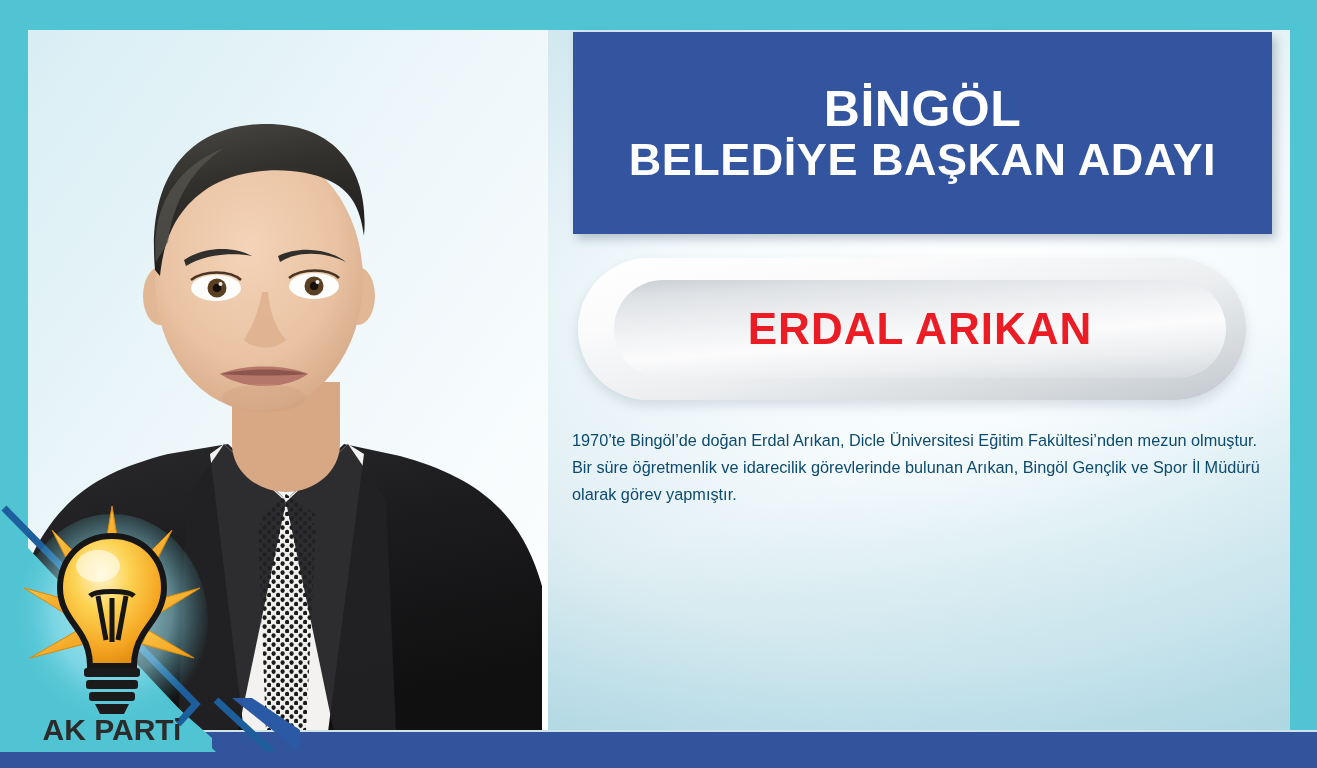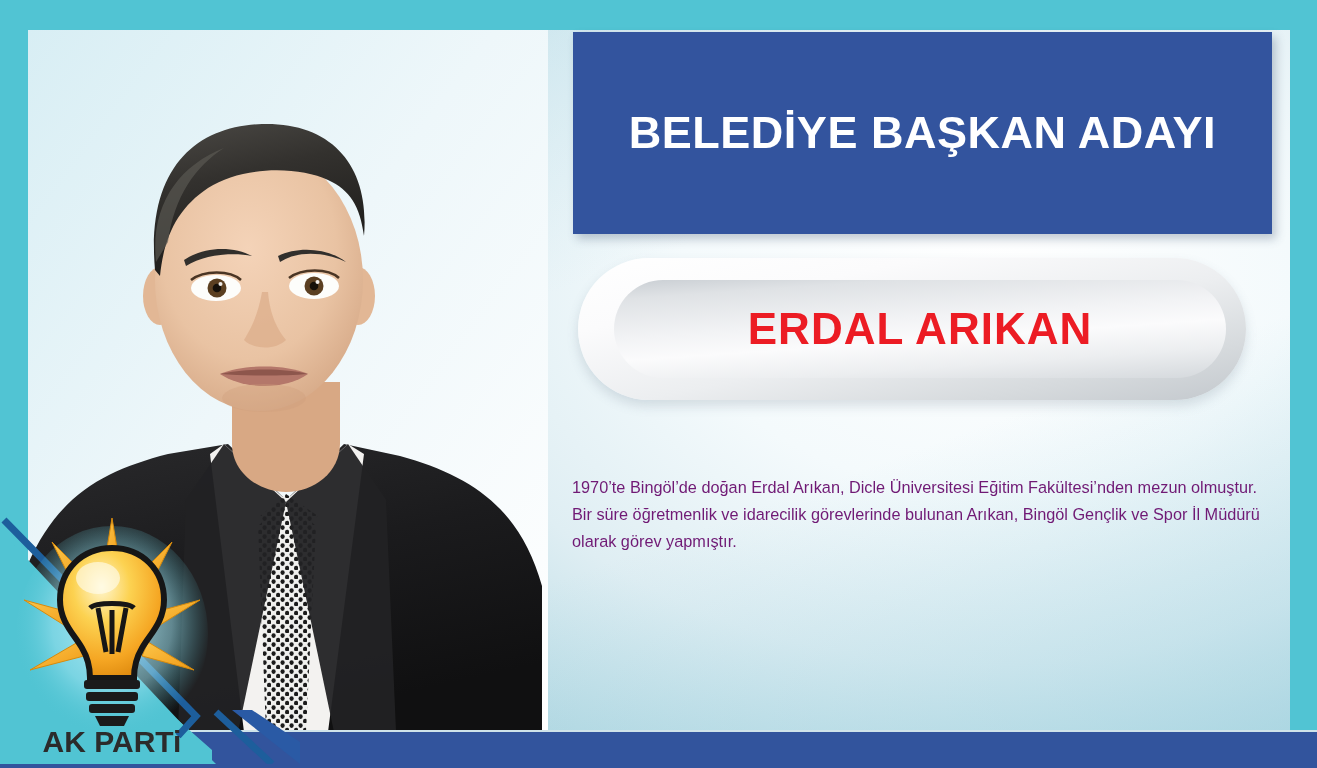--- a/index.html
+++ b/index.html
@@ -42,21 +42,21 @@
 
   
   .photo{
     position:absolute;left:28px;top:30px;width:520px;height:702px;
     overflow:hidden;z-index:3;
   }
   .photo svg{display:block;}
 
   
   .emblem-wrap{
-    position:absolute;left:0;bottom:4px;width:300px;height:260px;z-index:7;
+    position:absolute;left:0;bottom:16px;width:300px;height:260px;z-index:7;
   }
   .emblem-wrap svg{display:block;}
 
   
   .bubble-logo{
     position:absolute;left:396px;top:104px;width:170px;height:140px;z-index:4;
   }
   .bubble-logo svg{display:block;}
 
   
@@ -100,25 +100,24 @@
     font-weight:bold;
     font-size:44px;
     letter-spacing:1px;
     white-space:nowrap;
   }
 
   
   .bio{
     position:absolute;left:572px;top:427px;width:706px;
     z-index:4;
-    color:#701a75;
+    color:#0c4a6e;
     font-family:"Liberation Sans",sans-serif;
     font-size:16.3px;
     line-height:27px;
-    margin-top:47px;
   }
   .bio p{margin:0 0 19px 0;}
   .bio p:last-child{margin-bottom:0;}
 </style>
 </head>
 <body>
 
 <div id="poster">
 
   <div class="bg"></div>
@@ -194,20 +193,21 @@
 
       <path d="M 192 344 C 216 334 258 334 280 344 C 258 360 216 360 192 344 Z" fill="#b4776a"></path>
       <path d="M 192 344 C 216 338 258 338 280 344 C 256 346 216 346 192 344 Z" fill="#8d564c"></path>
 
       <ellipse cx="236" cy="368" rx="42" ry="14" fill="#cf9d7b" opacity=".35"></ellipse>
     </svg>
   </div>
 
 
   <div class="title-banner">
+    <div class="title-line title-line-1">BİNGÖL</div>
     <div class="title-line title-line-2">BELEDİYE BAŞKAN ADAYI</div>
   </div>
 
   <div class="name-pill-outer">
     <div class="name-pill-inner">
       <span class="name-text">ERDAL ARIKAN</span>
     </div>
   </div>
 
   <div class="bio">

